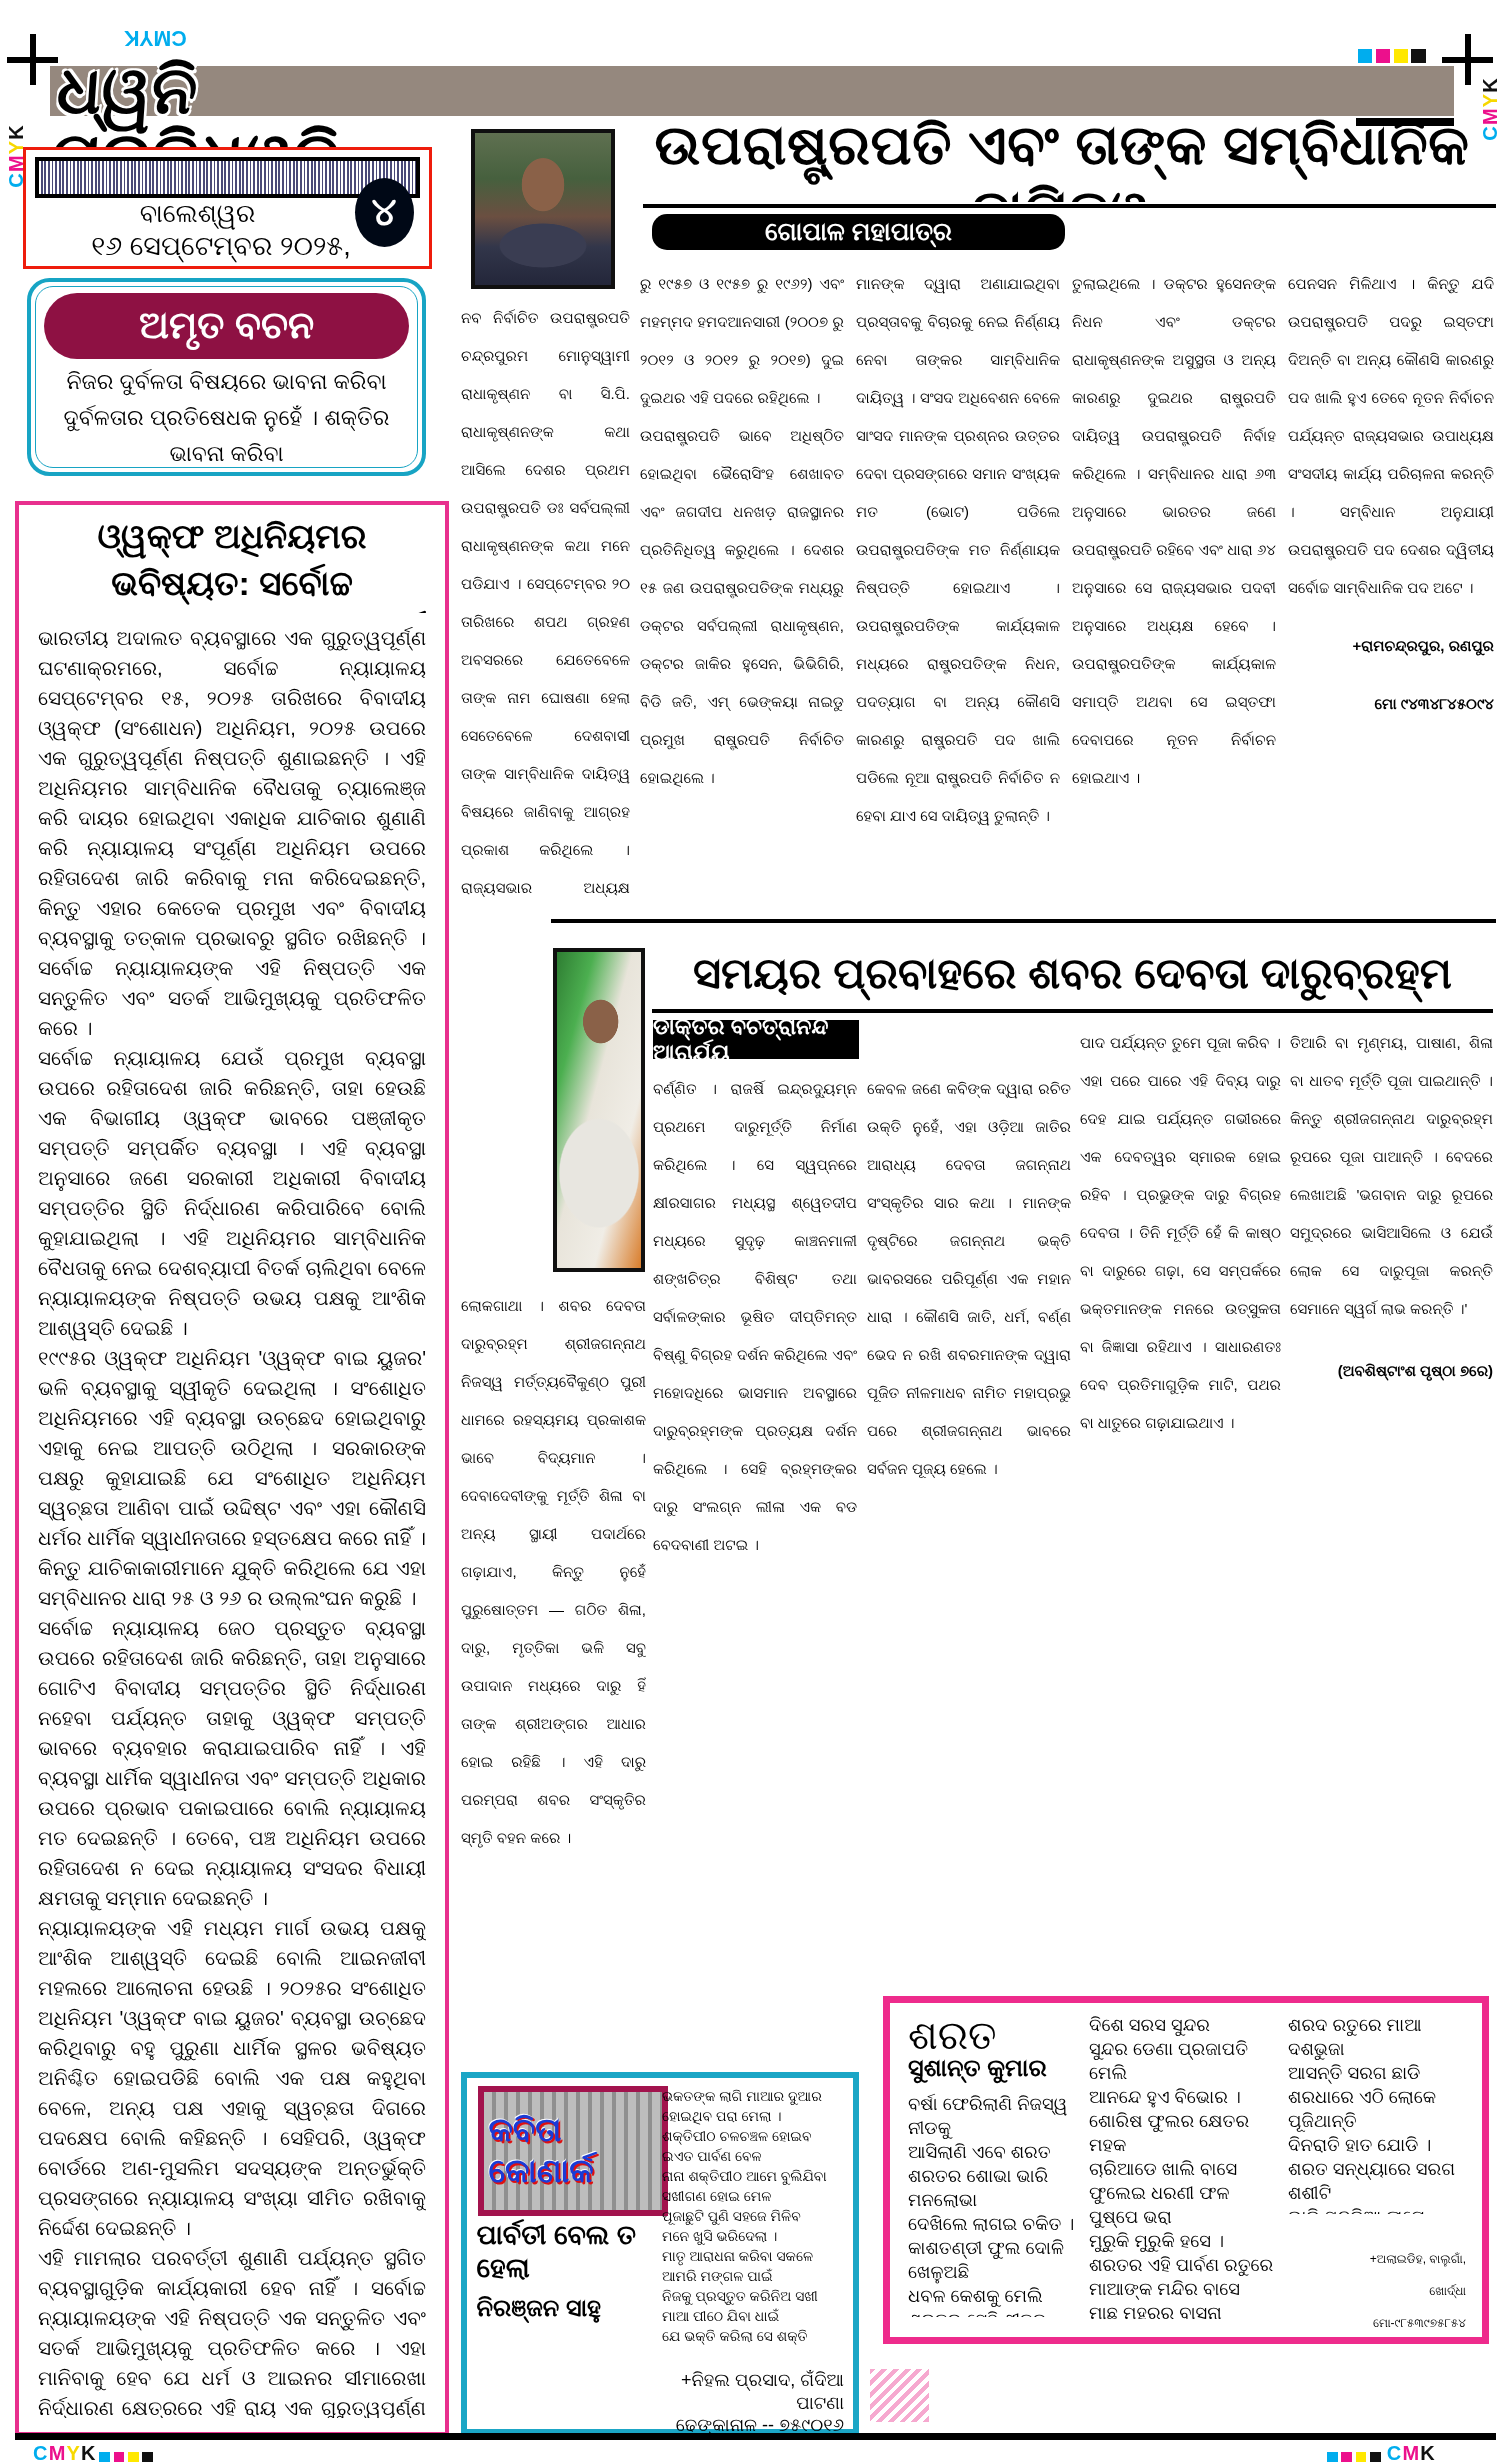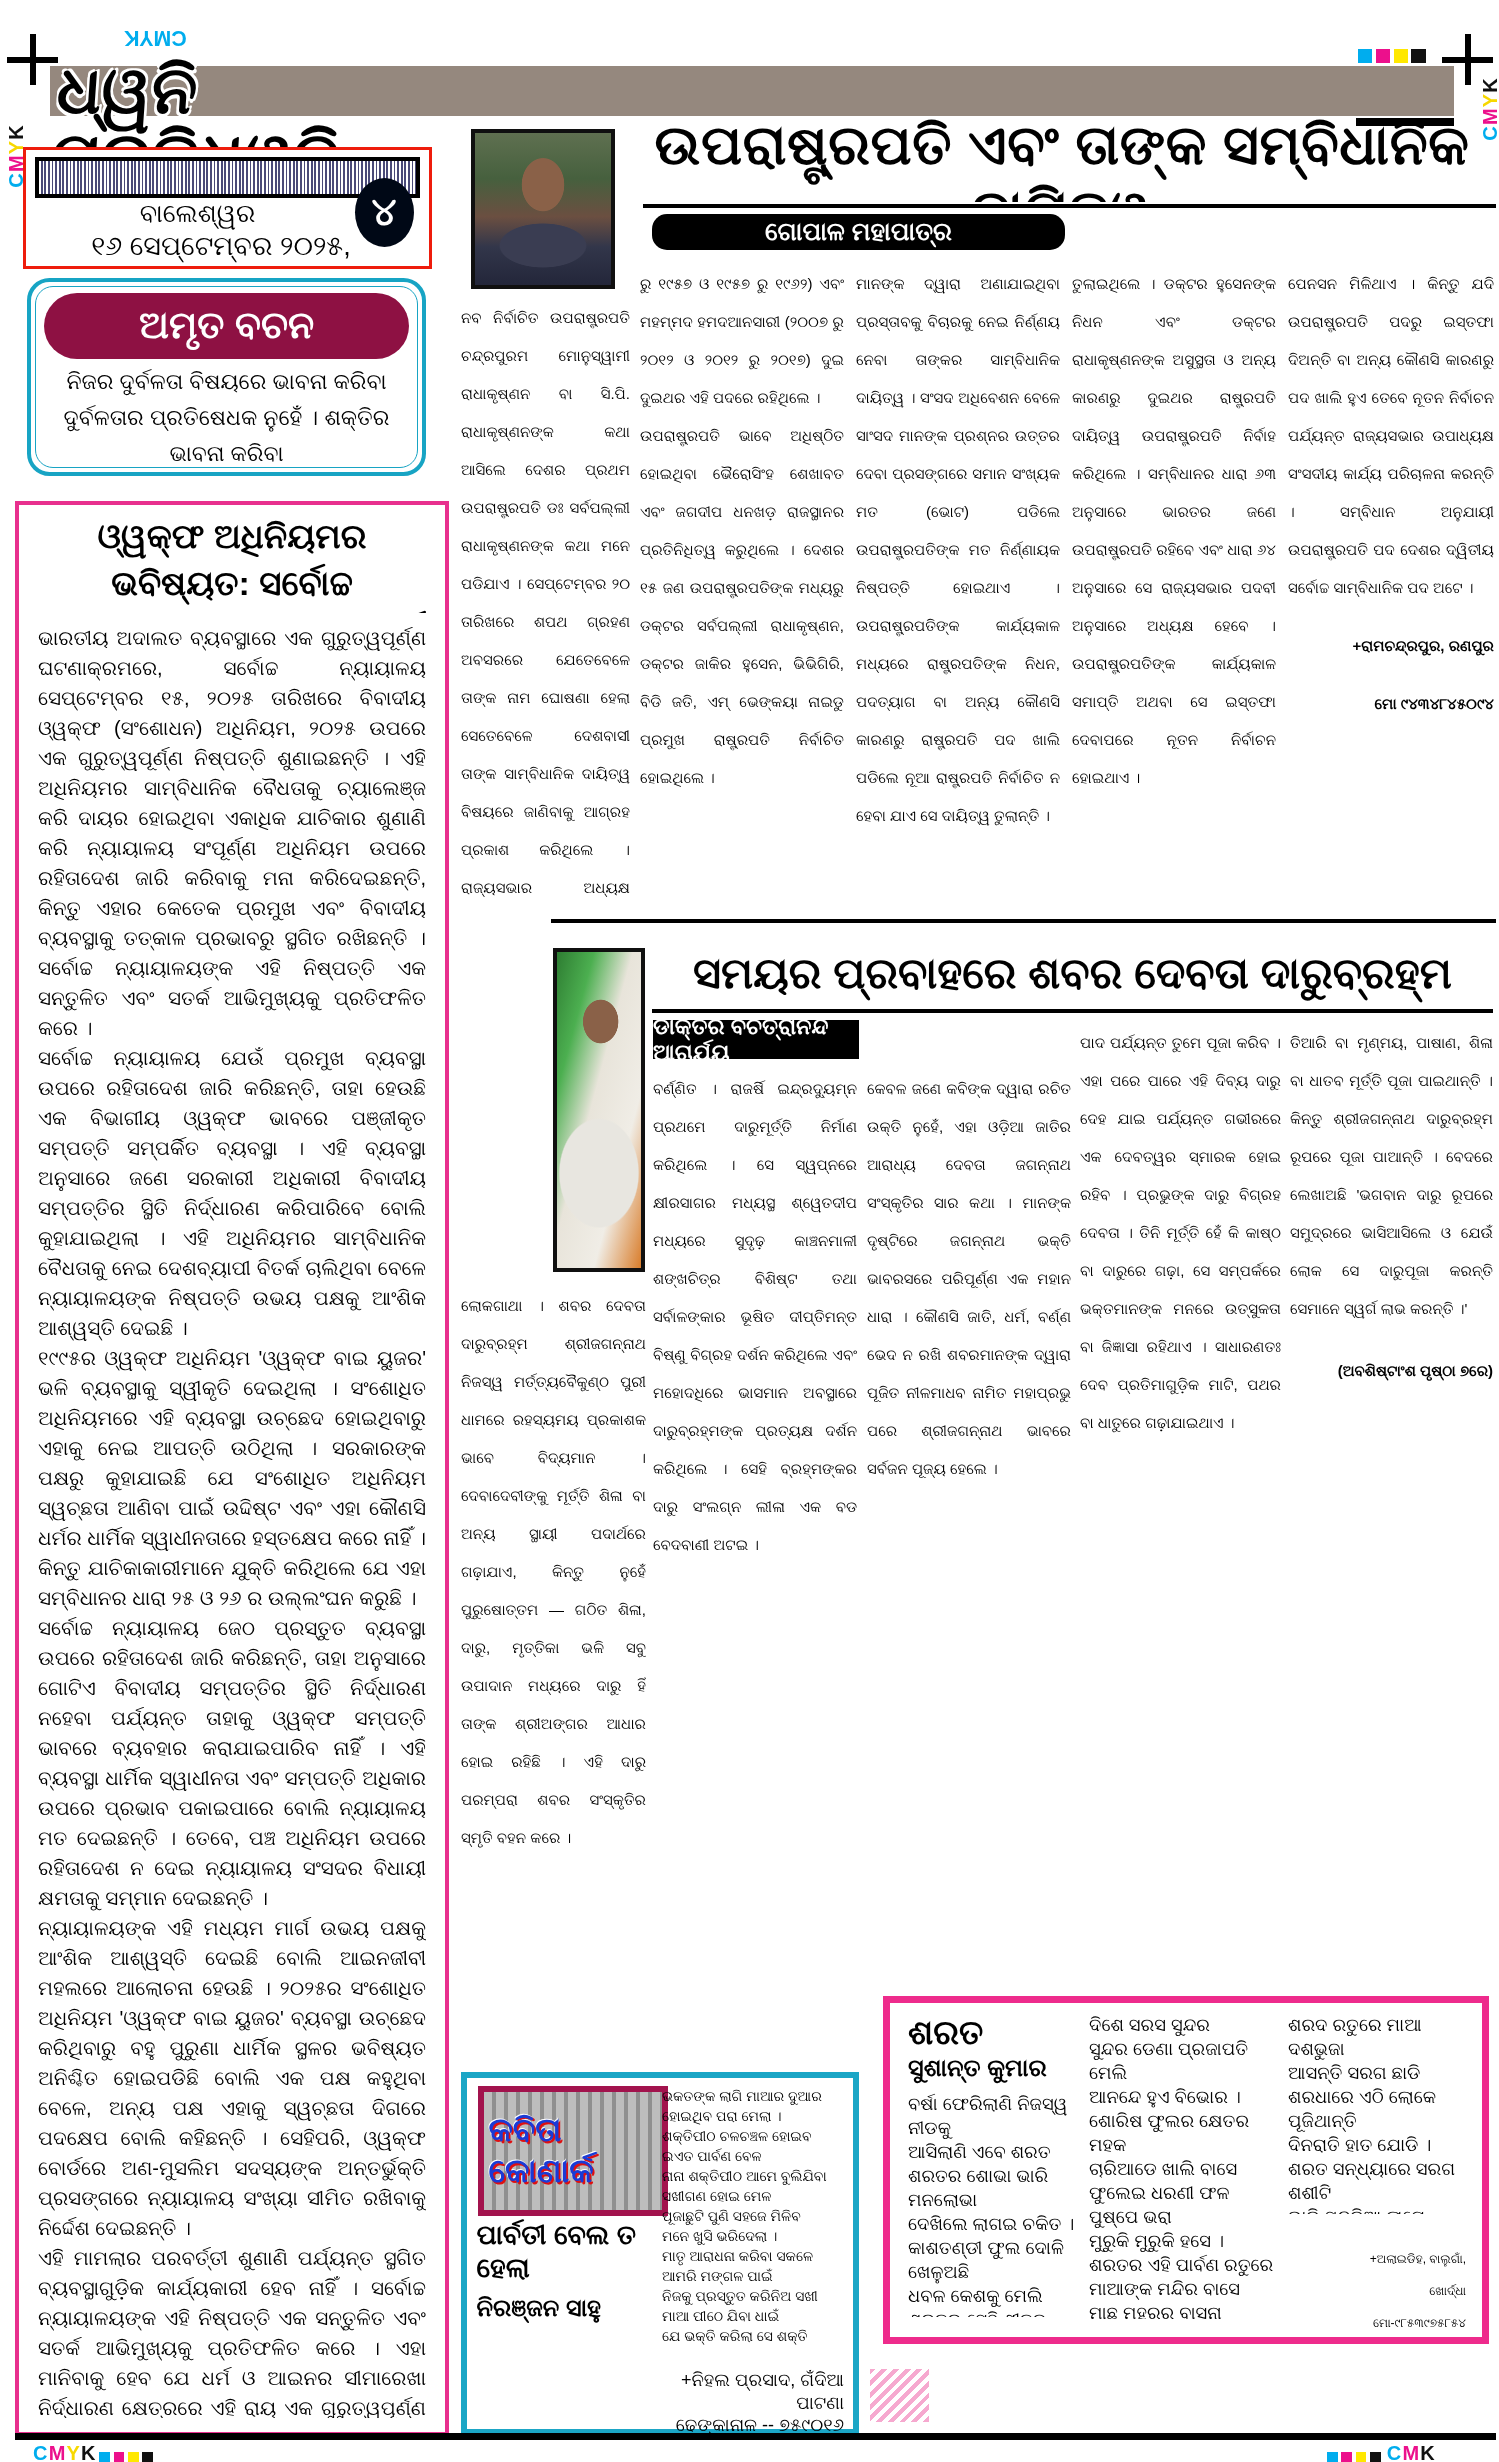--- a/index.html
+++ b/index.html
@@ -73,21 +73,21 @@
   .logotext{position:absolute;left:4.7px;top:16.6px;font-weight:bold;font-size:33px;line-height:41px;
             color:#1a3bd6;text-shadow:1.8px 1.8px 0 #e01010,-0.6px -0.6px 0 #fff;}
 
   
   .cyanbox{border:6px solid #1ba6c6;background:#fff;}
   .pinkbox{border:7.7px solid #ee2b8c;background:#fff;}
   .poemtitle{font-size:27px;font-weight:bold;line-height:33px;}
   .poemauthor{font-size:24px;font-weight:bold;}
   .poemlines{font-size:18.4px;line-height:24px;}
   .hatchsq{background:repeating-linear-gradient(135deg,#f6a9cf 0 4.1px,#ffffff 4.1px 8.3px);}
-  .bigtitle{font-size:34px;font-weight:bold;}
+  .bigtitle{font-size:40px;font-weight:normal;}
 </style>
 </head>
 <body>
 
 <div class="page">
 
   <div class="abs regcross" style="left:7.1px;top:34px;"></div>
   <div class="abs" style="left:66px;top:88px;">
     <span class="sq c"></span><span class="sq m"></span><span class="sq y"></span><span class="sq k"></span>
   </div>

